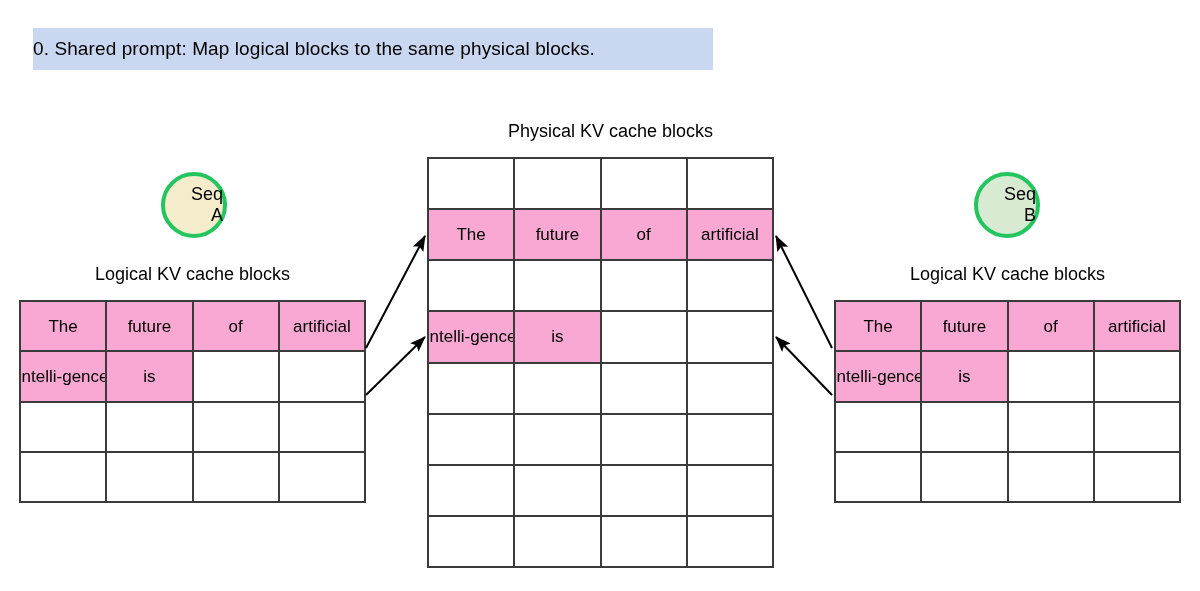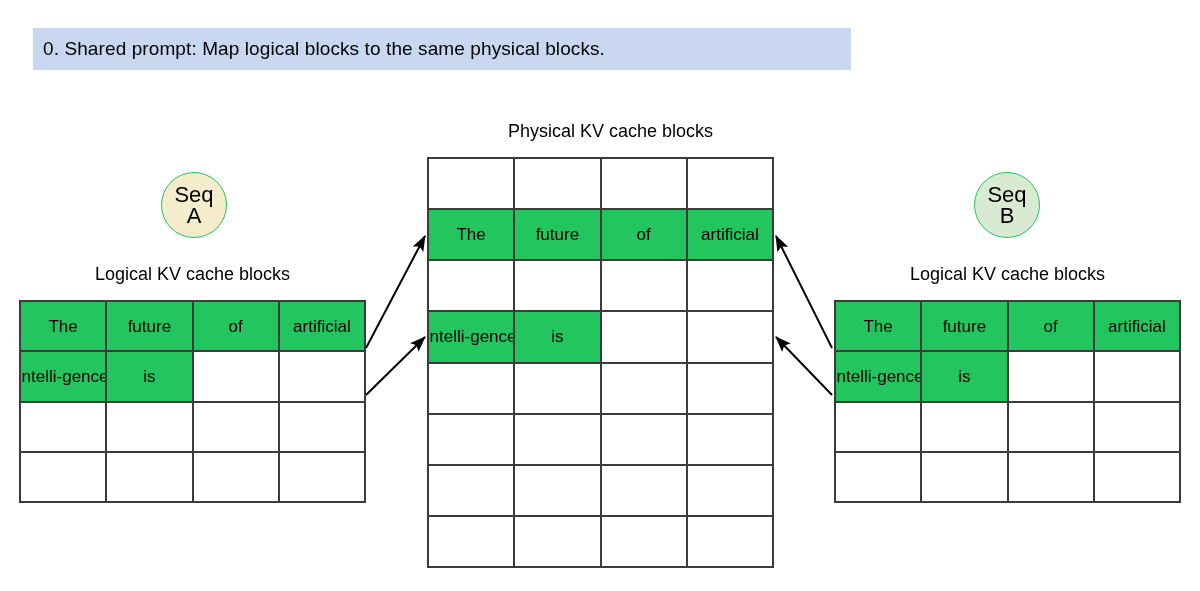--- a/index.html
+++ b/index.html
@@ -14,26 +14,26 @@
     overflow: hidden;
     font-family: "Liberation Sans", sans-serif;
     color: #000000;
   }
 
   
   .banner {
     position: absolute;
     left: 33px;
     top: 28px;
-    width: 818px;
+    width: 680px;
     height: 42px;
     background: #c9d7f0;
     display: flex;
     align-items: center;
-    padding-left: 10px;
+    padding-left: 0;
     box-sizing: border-box;
   }
   .banner-text {
     font-size: 19px;
     line-height: 22px;
     letter-spacing: 0.1px;
     color: #000;
     white-space: nowrap;
   }
 
@@ -49,27 +49,27 @@
   #caption-physical { left: 437px; top: 120px; width: 347px; }
   #caption-left     { left: 19px;  top: 263px; width: 347px; }
   #caption-right    { left: 834px; top: 263px; width: 347px; }
 
   
   .seq-circle {
     position: absolute;
     width: 66px;
     height: 66px;
     border-radius: 50%;
-    border: 1px solid #22c55e;
+    border: 4px solid #22c55e;
     box-sizing: border-box;
     display: flex;
     flex-direction: column;
-    align-items: center;
+    align-items: flex-end;
     justify-content: center;
-    font-size: 22px;
+    font-size: 18px;
     line-height: 21px;
   }
   #seq-a { left: 161px; top: 172px; background: #f4eccb; }
   #seq-b { left: 974px; top: 172px; background: #d9ead3; }
 
   
   .grid {
     position: absolute;
     display: grid;
     box-sizing: border-box;
@@ -84,21 +84,21 @@
     display: flex;
     align-items: center;
     justify-content: center;
     text-align: center;
     font-size: 17px;
     line-height: 19px;
     background: #ffffff;
     overflow: hidden;
     padding: 0 2px;
   }
-  .cell.filled { background: #22c55e; }
+  .cell.filled { background: #f9a8d4; }
   .cell span { display: block; }
 
   
   .grid-logical {
     width: 347px;
     height: 203px;
     grid-template-columns: repeat(4, 1fr);
     grid-template-rows: repeat(4, 1fr);
   }
   #grid-left  { left: 19px;  top: 300px; }

